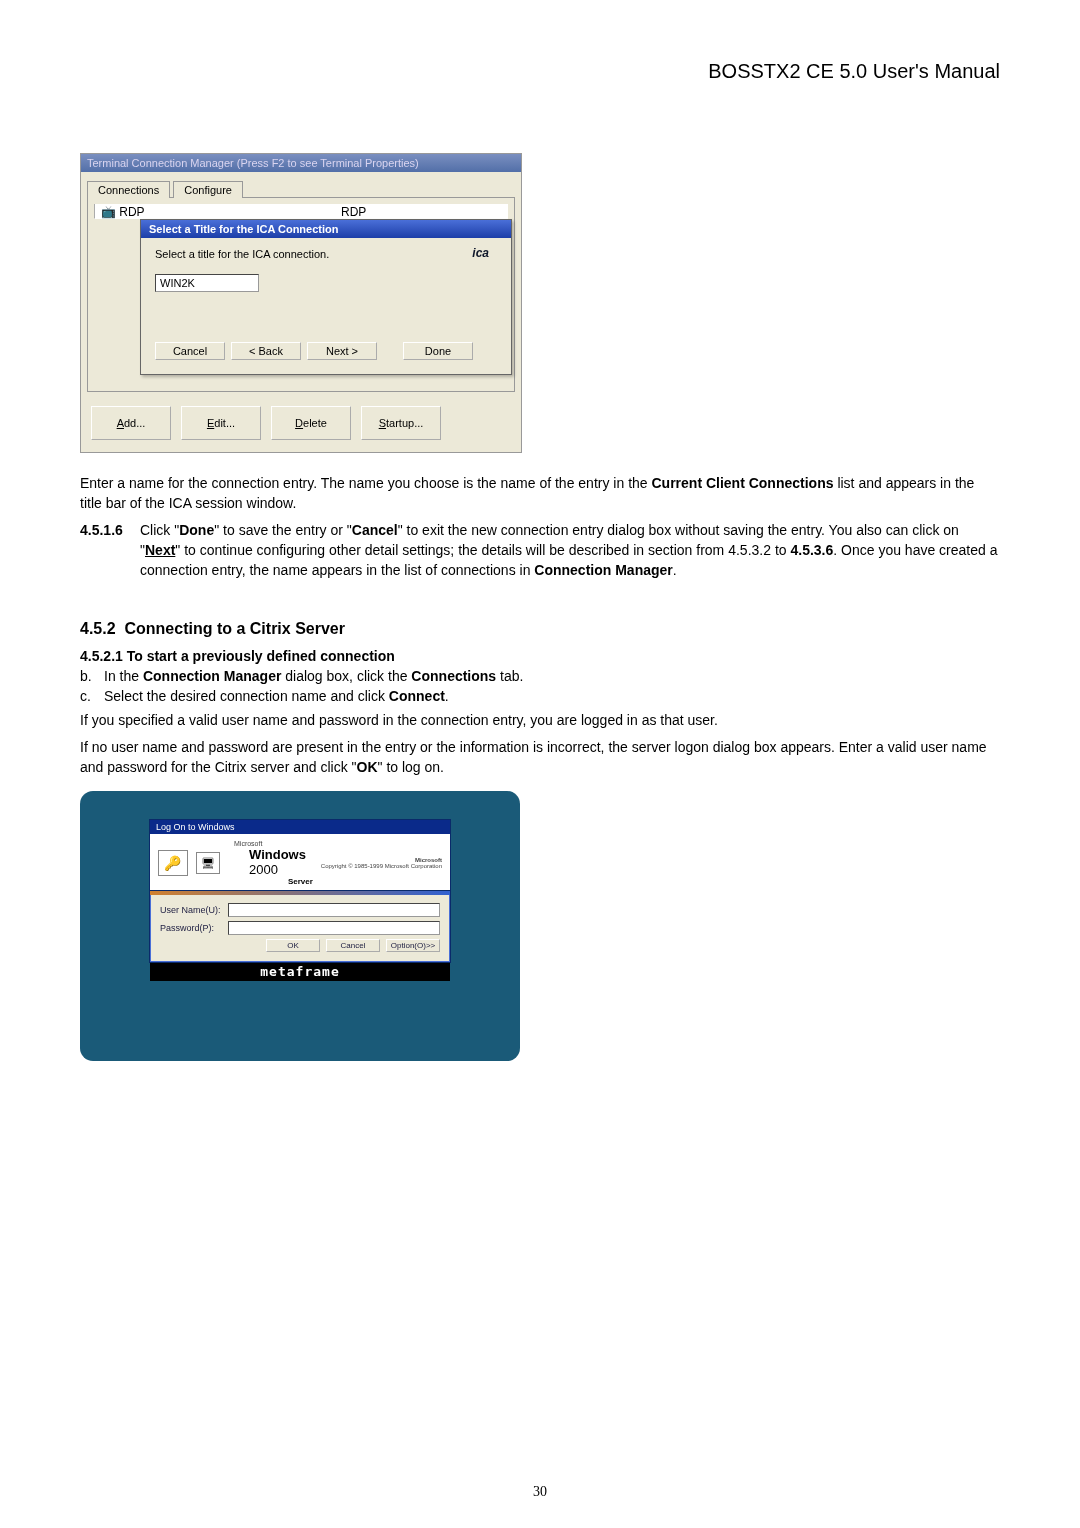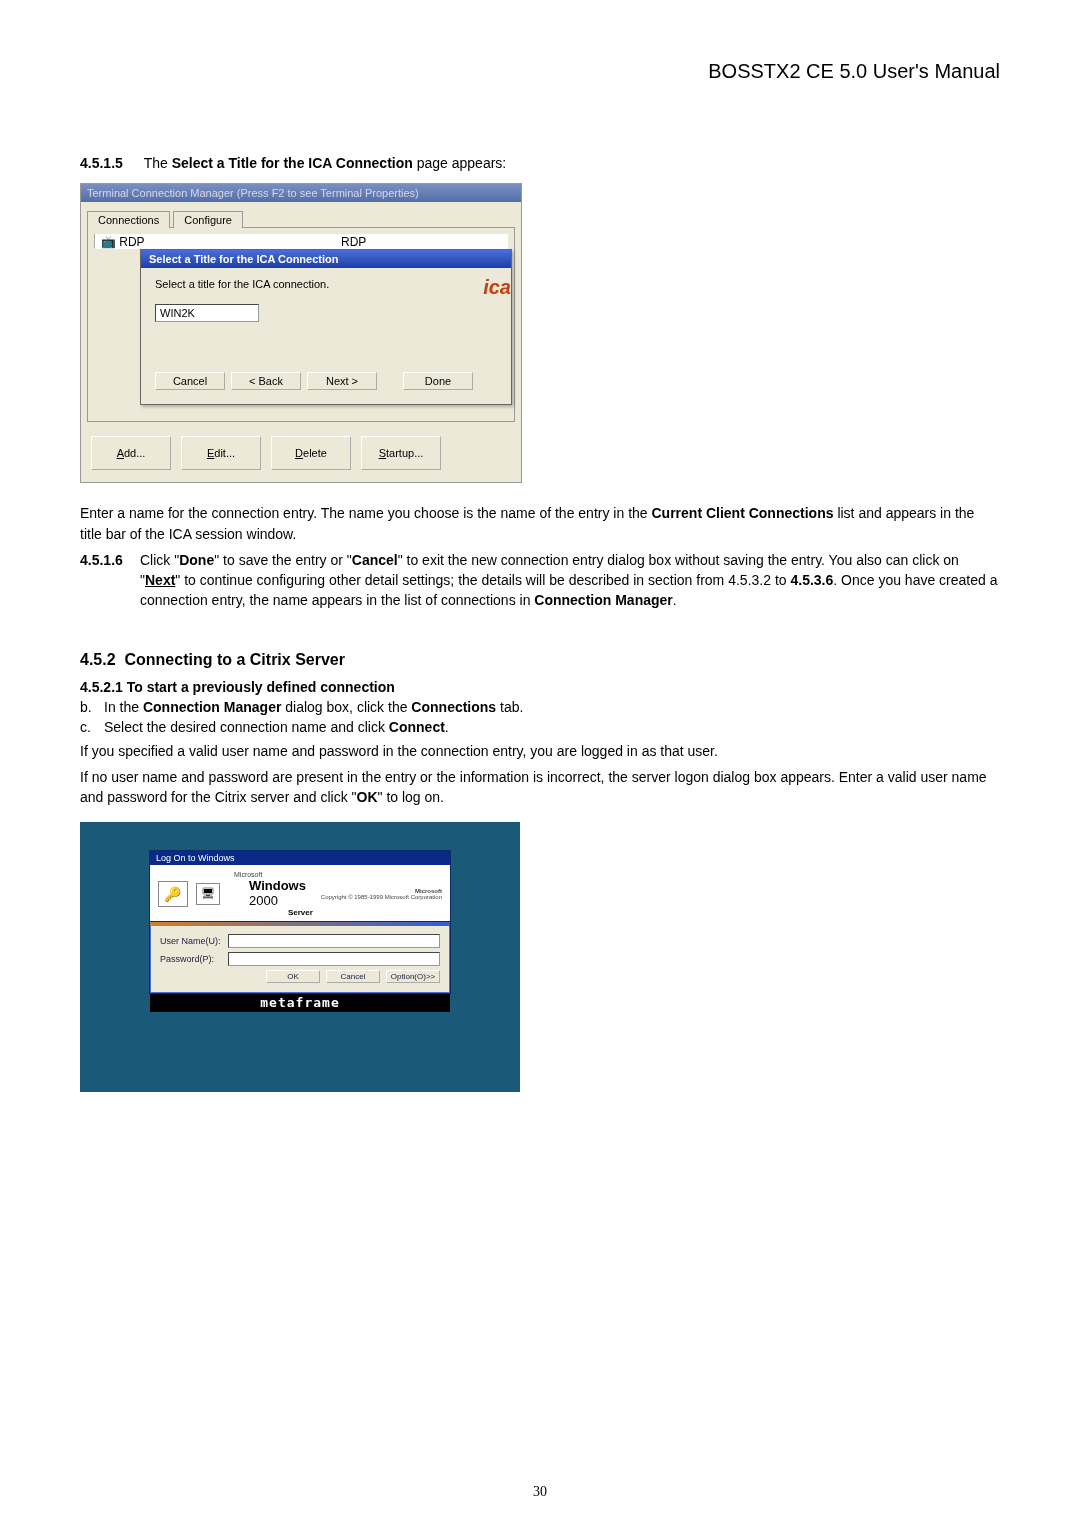--- a/index.html
+++ b/index.html
@@ -149,26 +149,26 @@
     padding: 10px 14px 14px 14px;
     position: relative;
   }
   .fig1-modal-label {
     font-size: 11px;
     margin-bottom: 14px;
     display:inline-block;
   }
   .fig1-ica-logo {
     position:absolute;
-    right:0;
+    right:22px;
     top:8px;
     font-style: italic;
     font-weight: bold;
-    font-size: 20px;
-    color:#c2410c;
+    font-size: 12px;
+    color:#0f172a;
   }
   .fig1-input {
     width: 94px;
     border: 1px inset #999;
     background: #fff;
     padding: 2px 4px;
     font-size: 11px;
     margin-bottom: 50px;
   }
   .fig1-btnrow {
@@ -198,20 +198,21 @@
   }
 
   
   .figure2 {
     width: 440px;
     margin: 14px 0 20px 0;
     background: #1a5a78;
     padding: 28px 18px 80px 18px;
     box-sizing: border-box;
     font-family: Tahoma, Arial, sans-serif;
+    border-radius: 13px;
   }
   .fig2-card {
     width: 300px;
     margin: 0 auto;
     background: #ece9d8;
     border: 1px solid #0a2a6a;
     box-shadow: 0 0 0 1px #4a6fd8 inset;
   }
   .fig2-title {
     background: #0a2a8a;
@@ -291,26 +292,20 @@
     font-family: "Times New Roman", serif;
   }
 </style>
 </head>
 <body>
 
 <div class="page">
 
   <div class="header-title">BOSSTX2 CE 5.0 User's Manual</div>
 
-  <div class="para">
-    <span class="section-num">4.5.1.5</span>
-    <span>
-      <span>The </span><span class="bold">Select a Title for the ICA Connection</span><span> page appears:</span>
-    </span>
-  </div>
 
   <div class="figure1">
     <div class="fig1-titlebar">Terminal Connection Manager  (Press F2 to see Terminal Properties)</div>
     <div class="fig1-tabs">
       <span class="fig1-tab first">Connections</span>
       <span class="fig1-tab">Configure</span>
     </div>
     <div class="fig1-panel">
       <div class="fig1-listbox">
         <div class="fig1-listrow">

